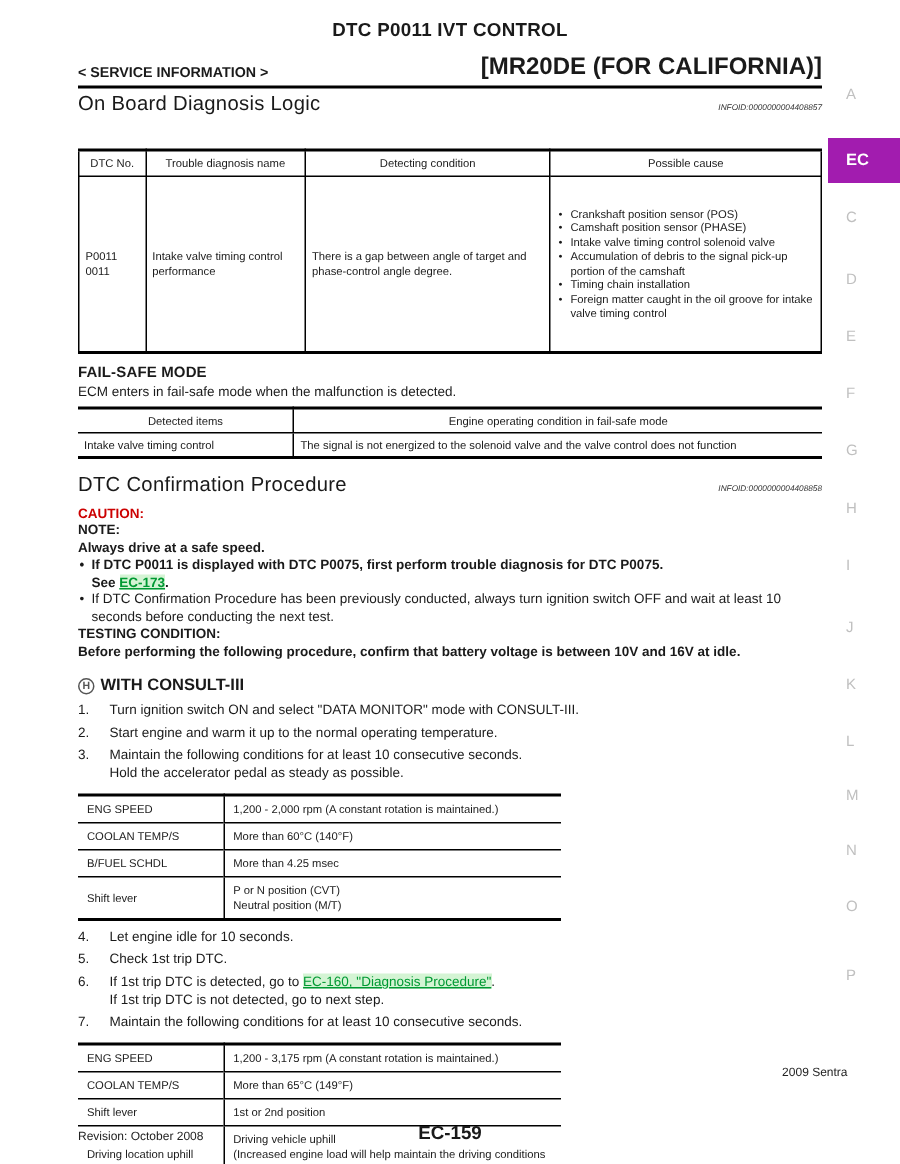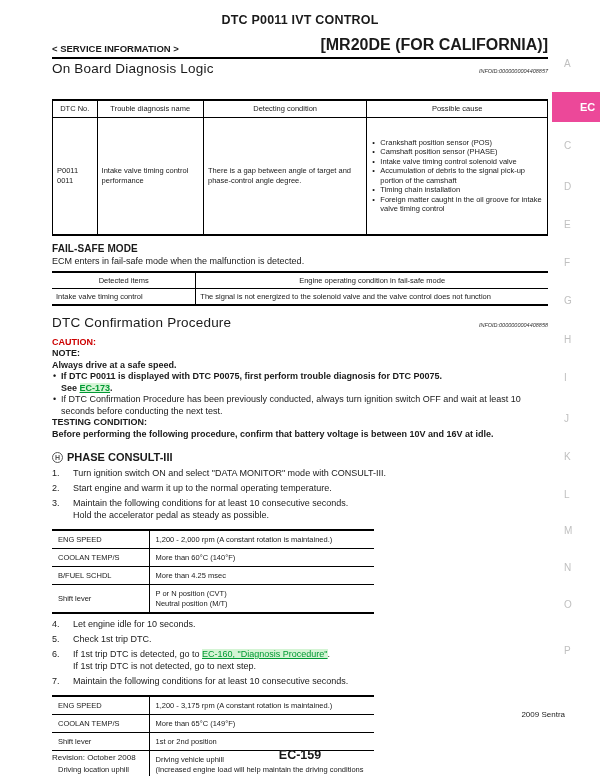--- a/index.html
+++ b/index.html
@@ -60,21 +60,21 @@
 
   .cond-table { width:322px; margin-top:8px; font-size:7.5px; line-height:10px;
                 border-top:2px solid #000; border-bottom:2px solid #000; }
   .cond-table td { border-top:1px solid #000; padding:3.5px 6px; vertical-align:middle; }
   .cond-table tr:first-child td { border-top:none; }
   .cond-table td + td { border-left:1px solid #000; }
   .cond-label { width:97px; }
 
   .margin-rail { position:absolute; left:560px; top:0; width:40px; height:776px; }
   .margin-letter { position:absolute; left:4px; font-size:10px; color:#c0c0c0; }
-  .ec-tab { position:absolute; left:-8px; top:92px; width:48px; height:30px; background:#ec4899; color:#fff; font-size:11px; font-weight:bold; display:flex; align-items:center; padding-left:28px; }
+  .ec-tab { position:absolute; left:-8px; top:92px; width:48px; height:30px; background:#a21caf; color:#fff; font-size:11px; font-weight:bold; display:flex; align-items:center; padding-left:12px; }
 
   .footer-revision { position:absolute; left:52px; top:753px; font-size:8px; color:#222; }
   .footer-page { position:absolute; left:0; top:748px; width:600px; text-align:center; font-size:12.5px; font-weight:bold; }
   .footer-vehicle { position:absolute; right:35px; top:710px; font-size:8px; color:#222; }
 </style>
 </head>
 <body>
 
 <div class="page">
   <div class="content">
@@ -145,21 +145,21 @@
       <div class="bold">Always drive at a safe speed.</div>
       <div class="note-bullet bold">If DTC P0011 is displayed with DTC P0075, first perform trouble diagnosis for DTC P0075.</div>
       <div class="note-sub bold"><span>See </span><span class="green-link">EC-173</span><span>.</span></div>
       <div class="note-bullet">If DTC Confirmation Procedure has been previously conducted, always turn ignition switch OFF and wait at least 10 seconds before conducting the next test.</div>
       <div class="bold">TESTING CONDITION:</div>
       <div class="bold justify">Before performing the following procedure, confirm that battery voltage is between 10V and 16V at idle.</div>
     </div>
 
     <div class="consult-heading">
       <span class="circle-icon">H</span>
-      <span>PHASE CONSULT-III</span>
+      <span>WITH CONSULT-III</span>
     </div>
 
     <div class="steps">
       <div class="step">
         <span class="step-num">1.</span>
         <span class="step-text">Turn ignition switch ON and select "DATA MONITOR" mode with CONSULT-III.</span>
       </div>
       <div class="step">
         <span class="step-num">2.</span>
         <span class="step-text">Start engine and warm it up to the normal operating temperature.</span>

